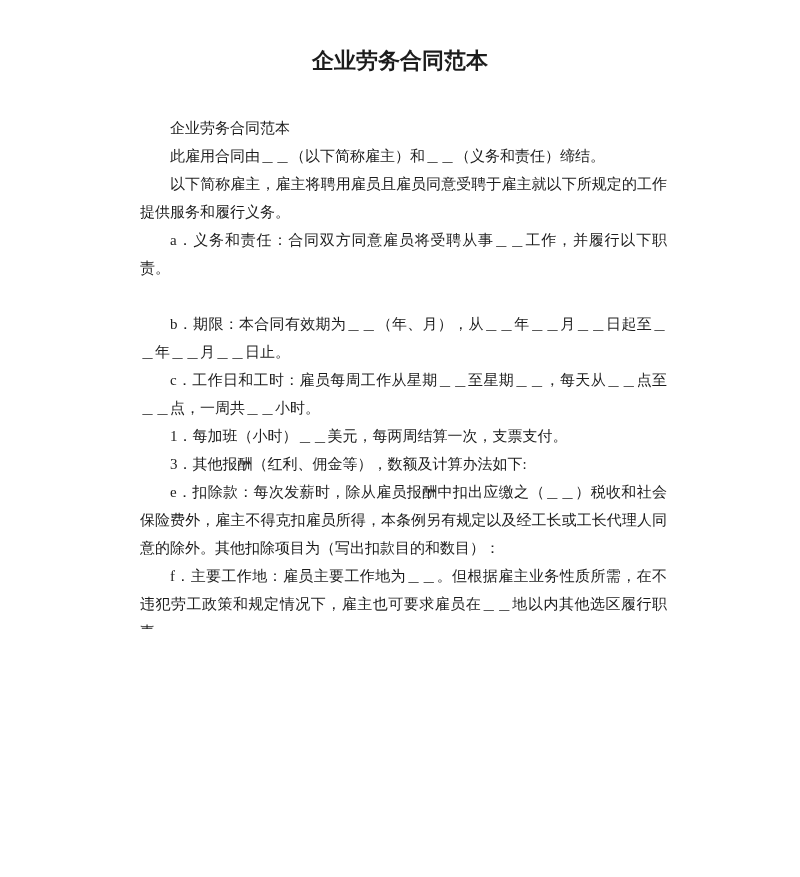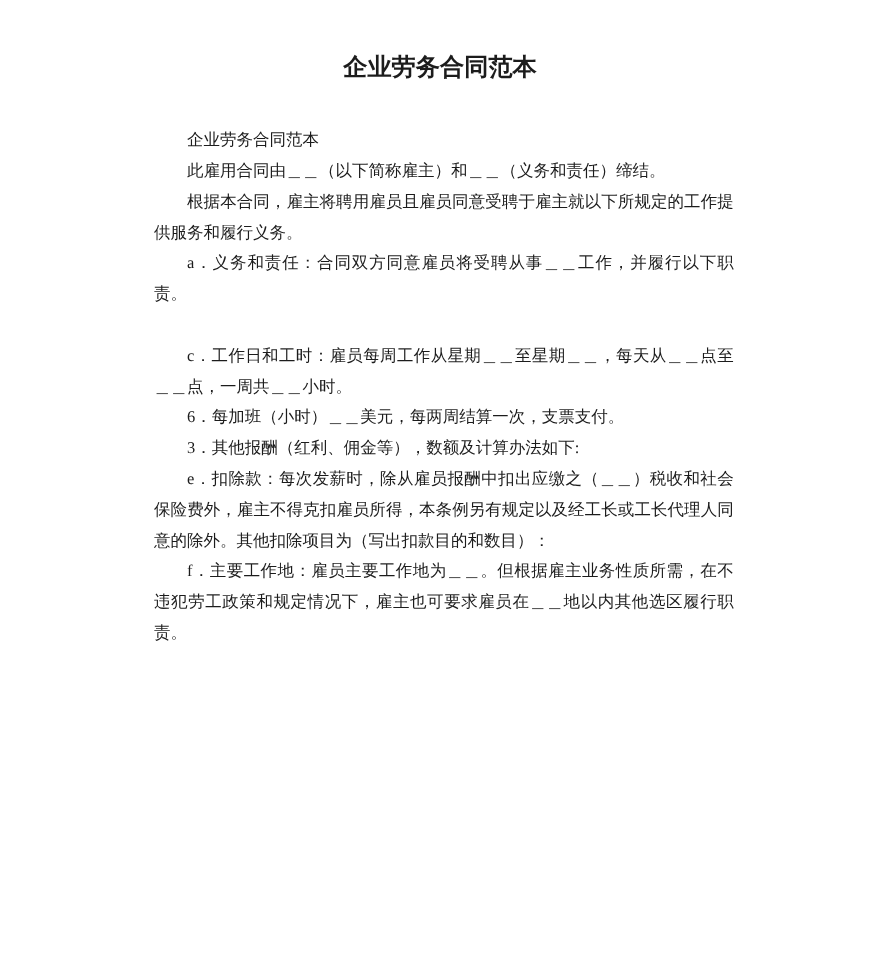--- a/index.html
+++ b/index.html
@@ -46,22 +46,23 @@
   }
 </style>
 </head>
 <body style="background: rgb(255, 255, 255); color: rgb(28, 28, 28);">
 
 <div class="page">
   <h1 class="doc-title">企业劳务合同范本</h1>
   <div class="doc-body" id="doc-body">
       <p class="doc-paragraph">企业劳务合同范本</p>
       <p class="doc-paragraph">此雇用合同由＿＿（以下简称雇主）和＿＿（义务和责任）缔结。</p>
-      <p class="doc-paragraph">根据本合同，雇主将聘用雇员且雇员同意受聘于雇主就以下所规定的工作提供服务和履行义务。</p>
+      <p class="doc-paragraph">以下简称雇主，雇主将聘用雇员且雇员同意受聘于雇主就以下所规定的工作提供服务和履行义务。</p>
       <p class="doc-paragraph">a．义务和责任：合同双方同意雇员将受聘从事＿＿工作，并履行以下职责。</p>
       <p class="doc-paragraph"></p>
+      <p class="doc-paragraph">b．期限：本合同有效期为＿＿（年、月），从＿＿年＿＿月＿＿日起至＿＿年＿＿月＿＿日止。</p>
       <p class="doc-paragraph">c．工作日和工时：雇员每周工作从星期＿＿至星期＿＿，每天从＿＿点至＿＿点，一周共＿＿小时。</p>
-      <p class="doc-paragraph">6．每加班（小时）＿＿美元，每两周结算一次，支票支付。</p>
+      <p class="doc-paragraph">1．每加班（小时）＿＿美元，每两周结算一次，支票支付。</p>
       <p class="doc-paragraph">3．其他报酬（红利、佣金等），数额及计算办法如下:</p>
       <p class="doc-paragraph">e．扣除款：每次发薪时，除从雇员报酬中扣出应缴之（＿＿）税收和社会保险费外，雇主不得克扣雇员所得，本条例另有规定以及经工长或工长代理人同意的除外。其他扣除项目为（写出扣款目的和数目）：</p>
       <p class="doc-paragraph">f．主要工作地：雇员主要工作地为＿＿。但根据雇主业务性质所需，在不违犯劳工政策和规定情况下，雇主也可要求雇员在＿＿地以内其他选区履行职责。</p>
     </div>
 </div>
 
 </body></html>

